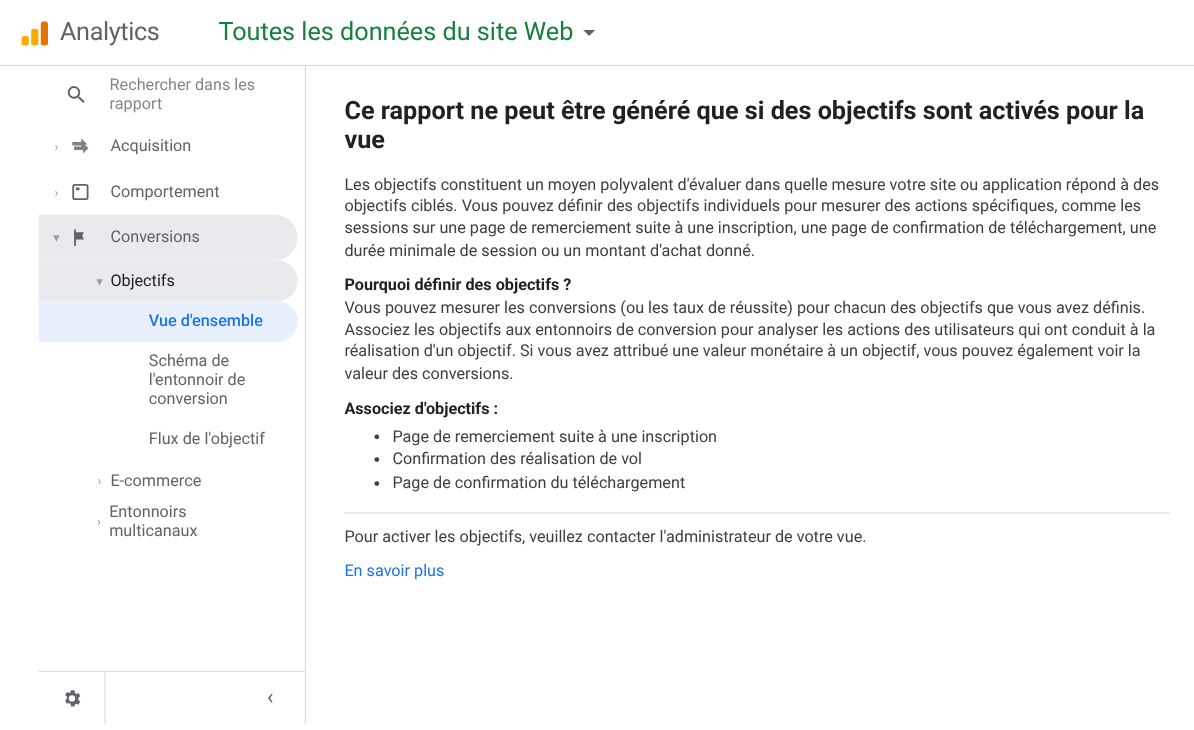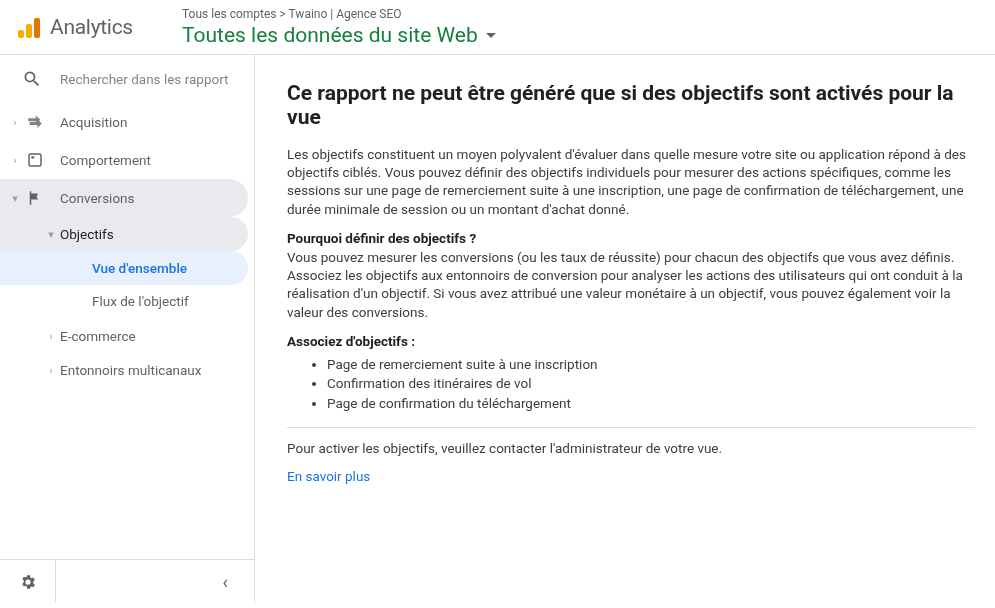--- a/index.html
+++ b/index.html
@@ -15,21 +15,21 @@
   .product-name { font-size: 21px; color: #5f6368; letter-spacing: -0.3px; }
   .header-right { flex: 1; padding-left: 12px; }
   .breadcrumb { font-size: 12px; color: #5f6368; margin-bottom: 2px; }
   .breadcrumb span { color: #5f6368; }
   .view-line { display: flex; align-items: center; }
   .view-name { font-size: 21px; color: #15803d; }
   .dropdown-caret { width: 0; height: 0; border-left: 5px solid transparent; border-right: 5px solid transparent; border-top: 5px solid #5f6368; margin-left: 8px; }
 
   
   .body { display: flex; height: calc(608px - 60px); }
-  .sidebar { width: 255px; border-right: 1px solid #dadce0; display: flex; flex-direction: column; position: relative; }
+  .sidebar { width: 255px; border-right: 1px solid #dadce0; display: flex; flex-direction: column; position: relative; padding-left: 32px; }
   .search-row { display: flex; align-items: center; height: 48px; padding-left: 22px; color: #5f6368; }
   .search-icon-svg { width: 20px; height: 20px; color: #5f6368; }
   .search-placeholder { margin-left: 18px; font-size: 13.5px; color: #80868b; }
 
   
   .nav { flex: 1; overflow: hidden; }
   .nav-item { display: flex; align-items: center; height: 38px; padding-left: 8px; font-size: 13.5px; color: #5f6368; cursor: pointer; border-top-right-radius: 19px; border-bottom-right-radius: 19px; margin-right: 6px; }
   .nav-item .chev { width: 14px; display: flex; justify-content: center; color: #9aa0a6; font-size: 11px; }
   .nav-item .nav-icon { width: 22px; display: flex; justify-content: center; margin-left: 2px; margin-right: 14px; color: #5f6368; }
   .nav-item.active-section { background: #e8eaed; }
@@ -64,23 +64,20 @@
 <div class="header">
   <div class="logo-wrap">
     <div class="logo-icon">
       <div class="bar1"></div>
         <div class="bar2"></div>
         <div class="bar3"></div>
     </div>
     <span class="product-name">Analytics</span>
   </div>
   <div class="header-right">
-    <div class="breadcrumb">
-      <span>Tous les comptes</span><span> &gt; </span><span>Twaino | Agence SEO</span>
-    </div>
     <div class="view-line">
       <span class="view-name">Toutes les données du site Web</span>
       <span class="dropdown-caret"></span>
     </div>
   </div>
 </div>
 
 <div class="body">
 
   <div class="sidebar">
@@ -125,20 +122,23 @@
 
       <div class="nav-sub">
         <div class="sub-item selected-parent">
           <span class="chev">▾</span>
           <span>Objectifs</span>
         </div>
         <div class="sub-item selected">
           <span>Vue d'ensemble</span>
         </div>
         <div class="sub-sub">
+          <span>Schéma de l'entonnoir de conversion</span>
+        </div>
+        <div class="sub-sub">
           <span>Flux de l'objectif</span>
         </div>
 
         <div class="sub-item">
           <span class="chev">›</span>
           <span>E-commerce</span>
         </div>
         <div class="sub-item" style="padding-right:30px;">
           <span class="chev">›</span>
           <span>Entonnoirs multicanaux</span>
@@ -168,21 +168,21 @@
     <h1>Ce rapport ne peut être généré que si des objectifs sont activés pour la vue</h1>
 
     <p>Les objectifs constituent un moyen polyvalent d'évaluer dans quelle mesure votre site ou application répond à des objectifs ciblés. Vous pouvez définir des objectifs individuels pour mesurer des actions spécifiques, comme les sessions sur une page de remerciement suite à une inscription, une page de confirmation de téléchargement, une durée minimale de session ou un montant d'achat donné.</p>
 
     <h3>Pourquoi définir des objectifs ?</h3>
     <p>Vous pouvez mesurer les conversions (ou les taux de réussite) pour chacun des objectifs que vous avez définis. Associez les objectifs aux entonnoirs de conversion pour analyser les actions des utilisateurs qui ont conduit à la réalisation d'un objectif. Si vous avez attribué une valeur monétaire à un objectif, vous pouvez également voir la valeur des conversions.</p>
 
     <h3>Associez d'objectifs :</h3>
     <ul>
       <li>Page de remerciement suite à une inscription</li>
-      <li>Confirmation des itinéraires de vol</li>
+      <li>Confirmation des réalisation de vol</li>
       <li>Page de confirmation du téléchargement</li>
     </ul>
 
     <hr>
     <div class="admin-note">Pour activer les objectifs, veuillez contacter l'administrateur de votre vue.</div>
     <a class="learn-more">En savoir plus</a>
   </div>
 </div>
 
 </body></html>

